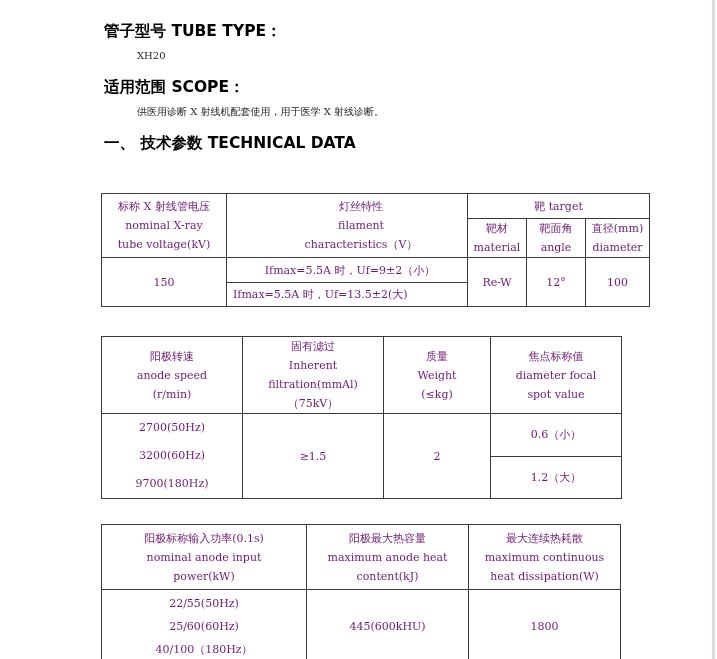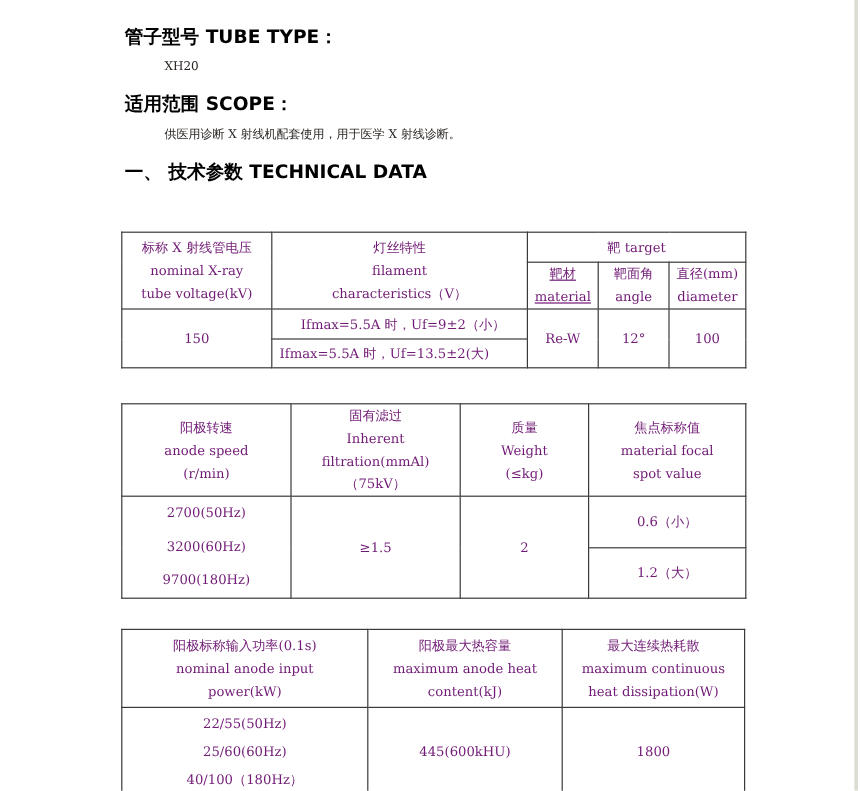--- a/index.html
+++ b/index.html
@@ -30,29 +30,29 @@
 <div class="h" style="top:133px;">一、  技术参数 TECHNICAL DATA</div>
 
 <table class="t1">
   <tbody>
       <tr style="height:25px;">
     <td rowspan="2" style="width:124px;" class="stack">
       <span>标称 X 射线管电压</span>
       <span>nominal X-ray</span>
       <span>tube voltage(kV)</span>
     </td>
-    <td rowspan="2" style="width:212px;" class="stack">
+    <td rowspan="2" style="width:212px;padding-left:28px;" class="stack">
       <span>灯丝特性</span>
       <span>filament</span>
       <span>characteristics（V）</span>
     </td>
     <td colspan="3">靶 target</td>
   </tr>
   <tr style="height:38px;">
-    <td style="width:58px;text-decoration:underline;" class="stack">
+    <td style="width:58px;" class="stack">
       <span>靶材</span>
       <span>material</span>
     </td>
     <td style="width:58px;text-align:center;" class="stack">
       <span>靶面角</span>
       <span>angle</span>
     </td>
     <td style="width:63px;" class="stack">
       <span>直径(mm)</span>
       <span>diameter</span>
@@ -85,21 +85,21 @@
       <span>filtration(mmAl)</span>
       <span>（75kV）</span>
     </td>
     <td style="width:106px;" class="stack">
       <span>质量</span>
       <span>Weight</span>
       <span>(≤kg)</span>
     </td>
     <td style="width:130px;" class="stack">
       <span>焦点标称值</span>
-      <span>material focal</span>
+      <span>diameter focal</span>
       <span>spot value</span>
     </td>
   </tr>
   <tr style="height:42px;">
     <td rowspan="2" class="stack28">
       <span>2700(50Hz)</span>
       <span>3200(60Hz)</span>
       <span>9700(180Hz)</span>
     </td>
     <td rowspan="2">≥1.5</td>

